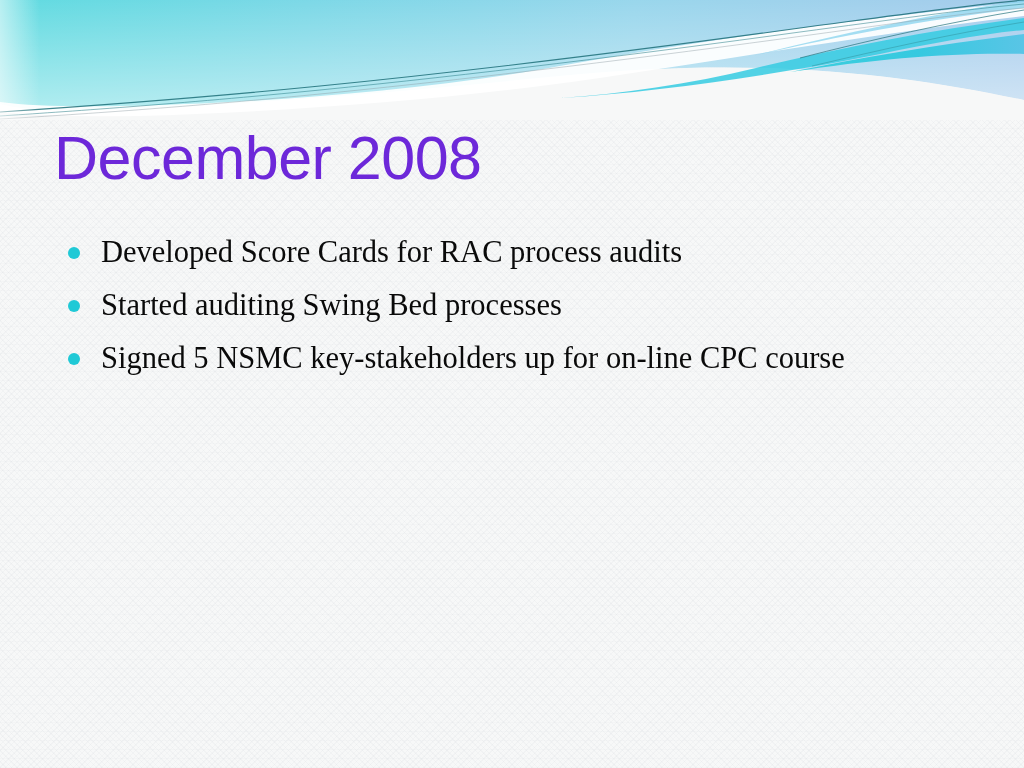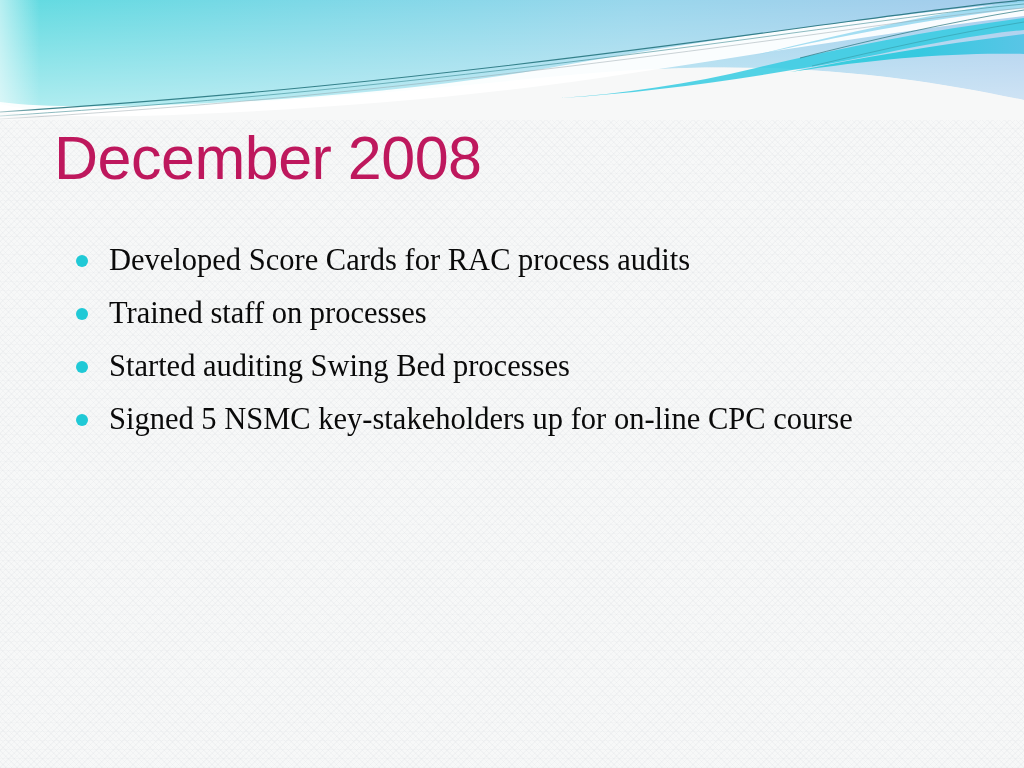--- a/index.html
+++ b/index.html
@@ -49,32 +49,32 @@
 
   
   .title {
     position: absolute;
     left: 54px;
     top: 126px;
     font-family: "Liberation Sans", sans-serif;
     font-size: 61px;
     font-weight: 400;
     letter-spacing: -0.5px;
-    color: #be185d;
+    color: #6d28d9;
     white-space: nowrap;
     line-height: 1.05;
   }
 
   
   .body-list {
     position: absolute;
     left: 56px;
     top: 222px;
     width: 880px;
-    margin: 16px;
+    margin: 8px;
     padding: 0;
     list-style: none;
   }
   .bullet-item {
     position: relative;
     padding-left: 37px;
     margin: 0 0 8px 0;
     font-family: "Liberation Serif", serif;
     font-size: 30.5px;
     font-weight: 400;
@@ -169,24 +169,20 @@
 
   <div class="title">December 2008</div>
 
   <ul class="body-list">
     <li class="bullet-item">
       <span class="bullet-dot"></span>
       <span>Developed Score Cards for RAC process audits</span>
     </li>
     <li class="bullet-item">
       <span class="bullet-dot"></span>
-      <span>Trained staff on processes</span>
-    </li>
-    <li class="bullet-item">
-      <span class="bullet-dot"></span>
       <span>Started auditing Swing Bed processes</span>
     </li>
     <li class="bullet-item">
       <span class="bullet-dot"></span>
       <span>Signed 5 NSMC key-stakeholders up for on-line CPC course</span>
     </li>
   </ul>
 
 </div>
 

